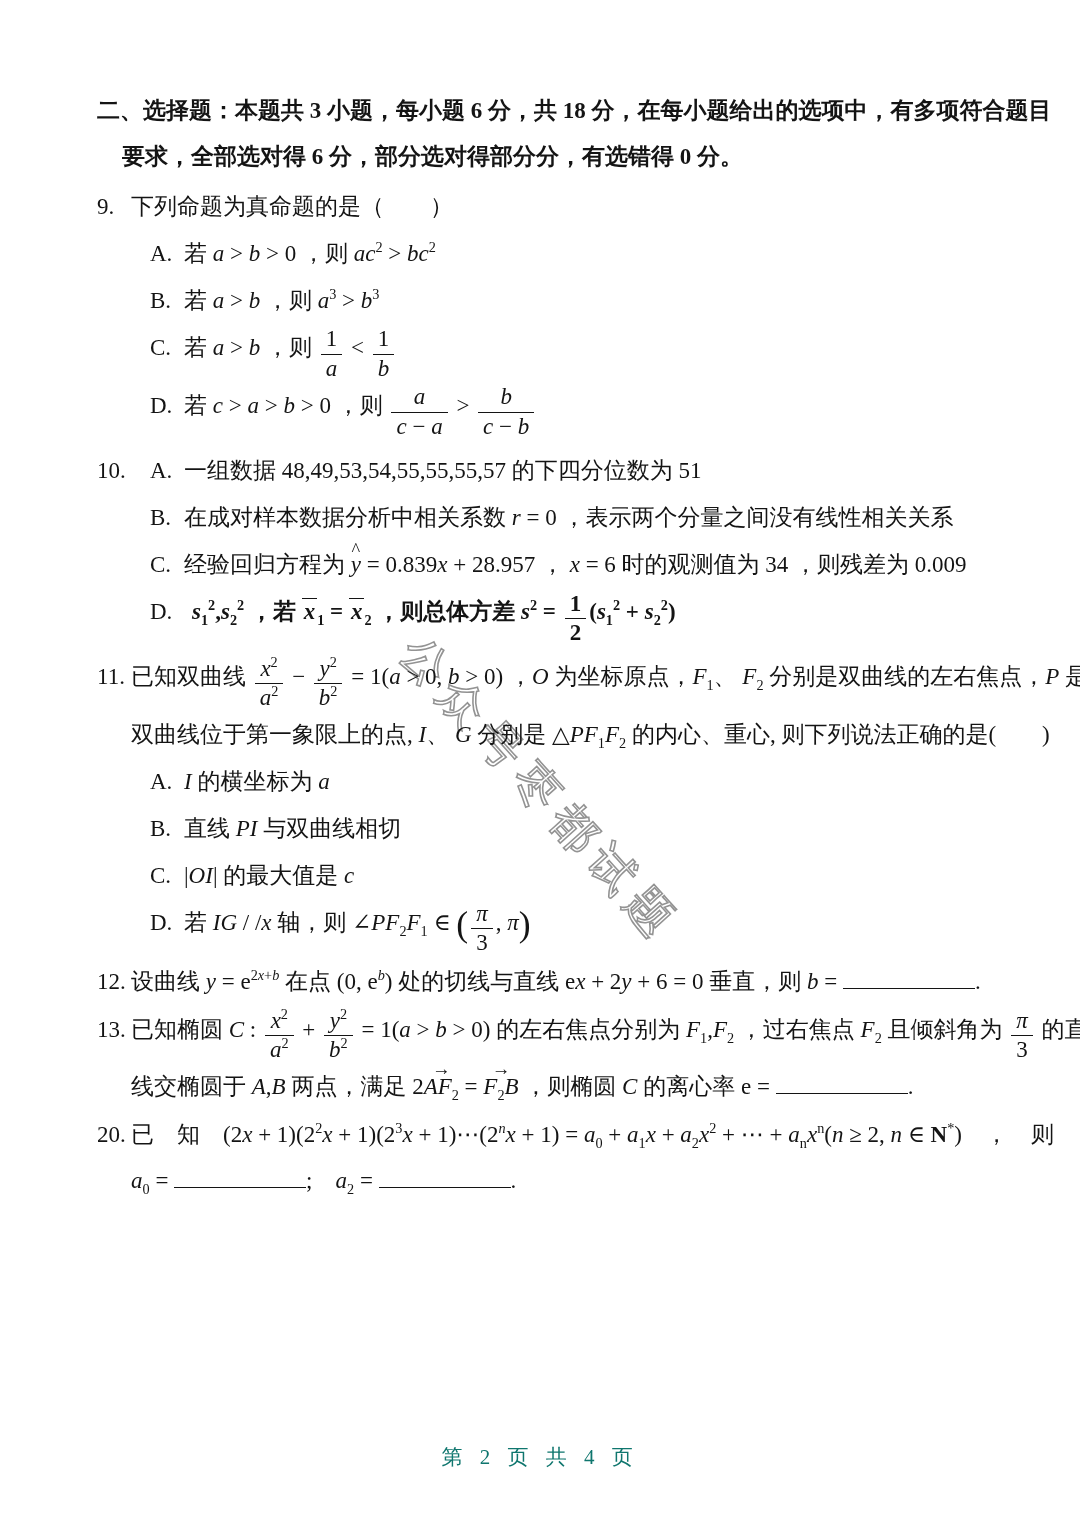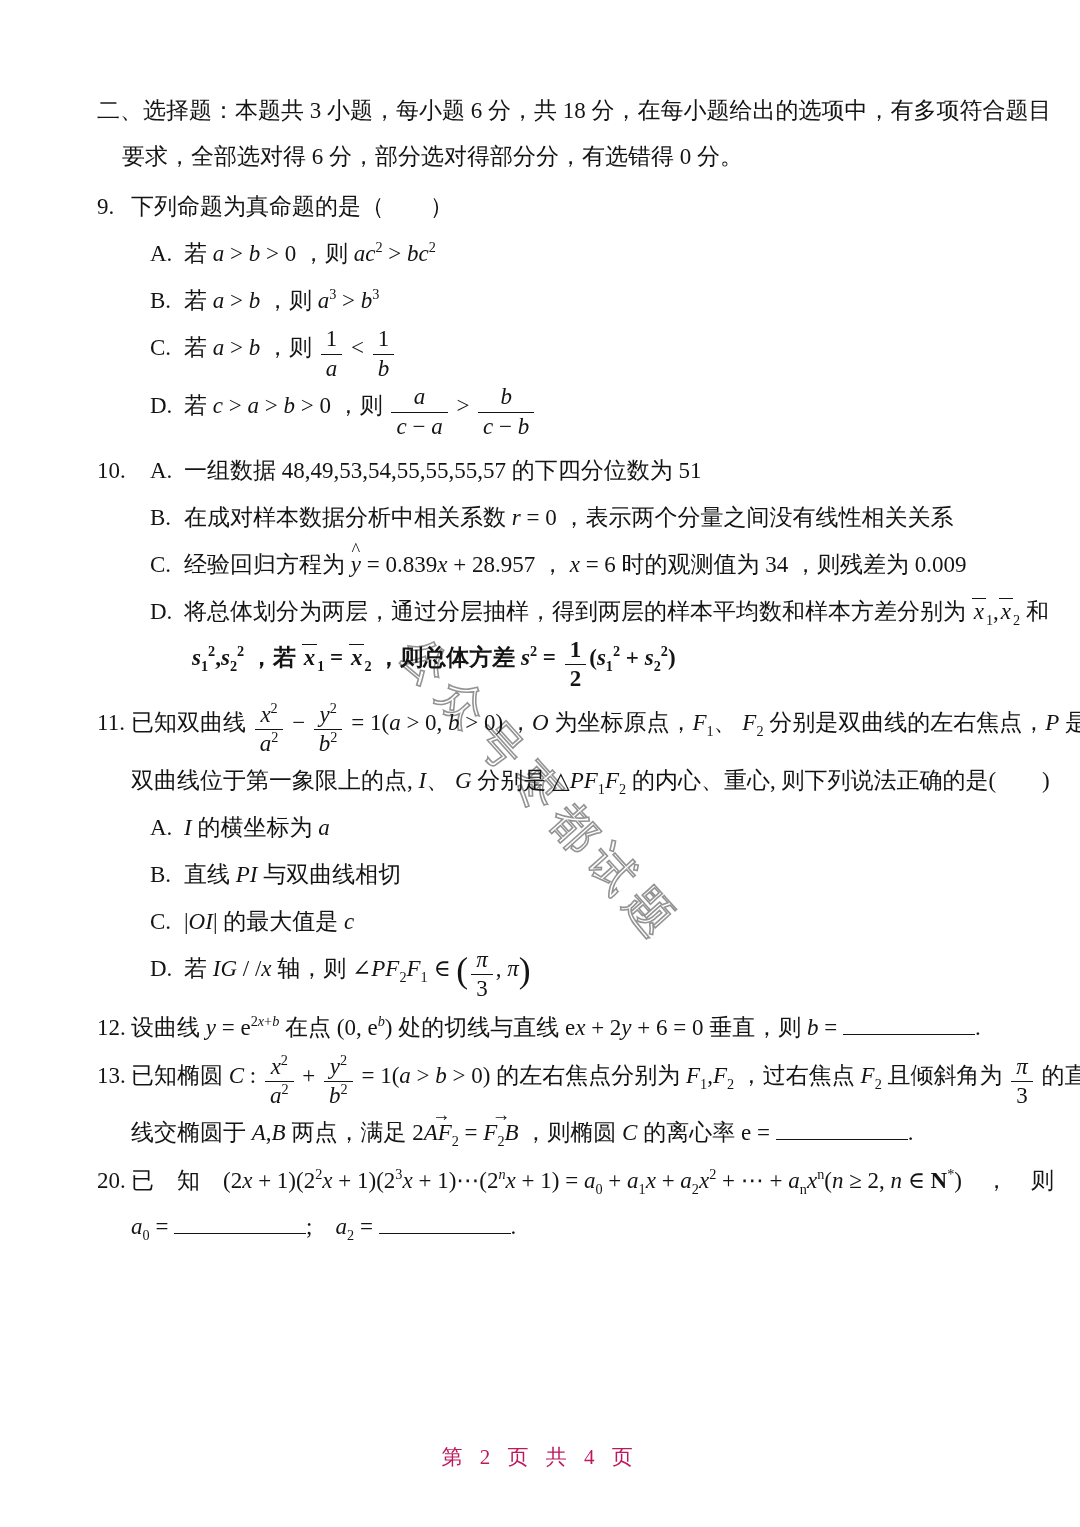--- a/index.html
+++ b/index.html
@@ -3,21 +3,21 @@
 <meta charset="utf-8">
 <style>
   html,body{margin:0;padding:0;background:#e8e8e8;}
   .page{
     position:relative;width:1080px;height:1527px;margin:0 auto;background:#ffffff;
     font-family:"Liberation Serif","DejaVu Serif",serif;color:#141414;font-size:23px;
     overflow:hidden;
   }
   .content{position:absolute;left:97px;top:88px;right:48px;}
   .line{line-height:46px;white-space:nowrap;}
-  .sec-head{font-weight:400;margin-bottom:4px;}
+  .sec-head{font-weight:700;margin-bottom:4px;}
   .sec-head .l2{padding-left:25px;}
   .q{position:relative;padding-left:34px;margin-top:2px;}
   .qnum{position:absolute;left:0;top:0;line-height:46px;}
   .opts{margin-left:19px;}
   .opt{position:relative;padding-left:34px;margin:1px 0;}
   .olabel{position:absolute;left:0;top:0;line-height:46px;}
   .cont{padding-left:8px;font-weight:bold;}
   i{font-family:"Liberation Serif","DejaVu Serif",serif;}
   sup,sub{font-size:0.62em;line-height:0;}
   
@@ -31,21 +31,21 @@
   .hat::before{content:'^';position:absolute;top:-0.85em;left:50%;transform:translateX(-50%);font-size:0.8em;}
   
   .vec{display:inline-block;position:relative;}
   .vec::before{content:'\2192';position:absolute;top:-0.95em;left:0;width:100%;text-align:center;font-size:0.8em;letter-spacing:0;}
   .bigp{font-size:1.55em;vertical-align:-0.18em;font-weight:400;}
   .blank{display:inline-block;width:132px;border-bottom:1.6px solid #141414;height:1.05em;vertical-align:baseline;}
   .gap-md{margin-top:8px;}
   .gap-lg{margin-top:42px;}
   .footer{
     position:absolute;left:0;right:0;bottom:56px;text-align:center;
-    font-size:21px;letter-spacing:6px;color:#be185d;
+    font-size:21px;letter-spacing:6px;color:#0f766e;
   }
   .watermark{
     position:absolute;left:540px;top:790px;
     transform:translate(-50%,-50%) rotate(48deg);
     font-family:"Liberation Sans","DejaVu Sans",sans-serif;
     font-size:46px;letter-spacing:10px;white-space:nowrap;
     color:transparent;-webkit-text-stroke:1.6px #6f6f6f;
     text-shadow:0 0 0 rgba(0,0,0,0);opacity:0.75;pointer-events:none;
   }
 </style>
@@ -96,21 +96,20 @@
         <div class="opt">
           <span class="olabel">B.</span>
           <div class="line">在成对样本数据分析中相关系数 <i>r</i> = 0 ，表示两个分量之间没有线性相关关系</div>
         </div>
         <div class="opt">
           <span class="olabel">C.</span>
           <div class="line">经验回归方程为 <span class="hat"><i>y</i></span> = 0.839<i>x</i> + 28.957 ，&nbsp;<i>x</i> = 6 时的观测值为 34 ，则残差为 0.009</div>
         </div>
         <div class="opt">
           <span class="olabel">D.</span>
-          <div class="line">将总体划分为两层，通过分层抽样，得到两层的样本平均数和样本方差分别为 <span class="ol"><i>x</i></span><sub>1</sub>,<span class="ol"><i>x</i></span><sub>2</sub> 和</div>
           <div class="line cont"><i>s</i><sub>1</sub><sup>2</sup>,<i>s</i><sub>2</sub><sup>2</sup> ，若 <span class="ol"><i>x</i></span><sub>1</sub> = <span class="ol"><i>x</i></span><sub>2</sub> ，则总体方差 <i>s</i><sup>2</sup> = <span class="fr"><span class="fn">1</span><span class="fd">2</span></span>(<i>s</i><sub>1</sub><sup>2</sup> + <i>s</i><sub>2</sub><sup>2</sup>)</div>
         </div>
       </div>
     </div>
 
     <div class="q gap-md">
       <span class="qnum">11.</span>
       <div class="line">已知双曲线 <span class="fr"><span class="fn"><i>x</i><sup>2</sup></span><span class="fd"><i>a</i><sup>2</sup></span></span> − <span class="fr"><span class="fn"><i>y</i><sup>2</sup></span><span class="fd"><i>b</i><sup>2</sup></span></span> = 1(<i>a</i> &gt; 0, <i>b</i> &gt; 0) ，<i>O</i> 为坐标原点，<i>F</i><sub>1</sub>、 <i>F</i><sub>2</sub> 分别是双曲线的左右焦点，<i>P</i> 是</div>
       <div class="line">双曲线位于第一象限上的点, <i>I</i>、 <i>G</i> 分别是 △<i>PF</i><sub>1</sub><i>F</i><sub>2</sub> 的内心、重心, 则下列说法正确的是(  )</div>
       <div class="opts">

